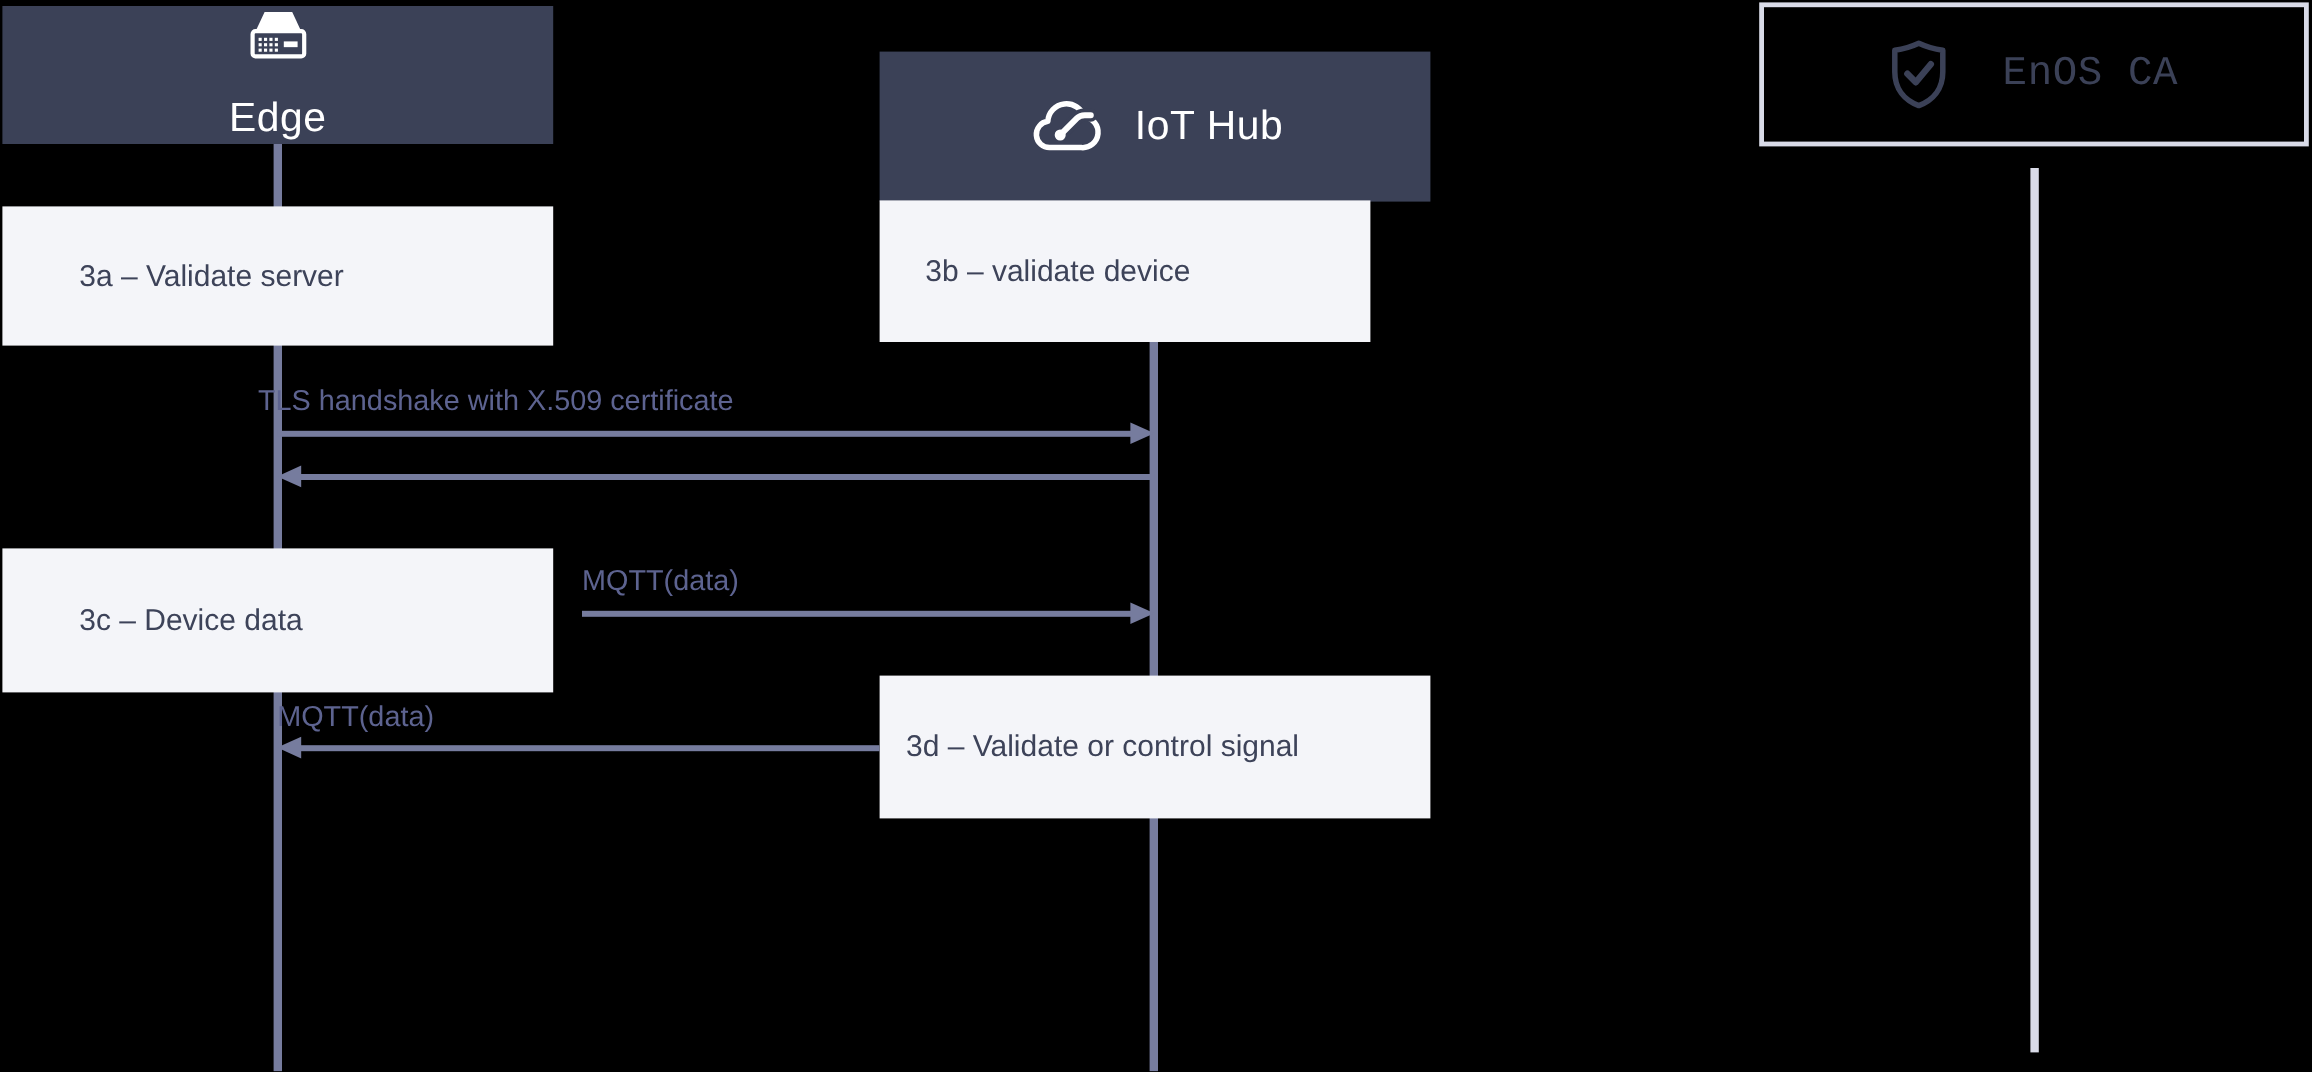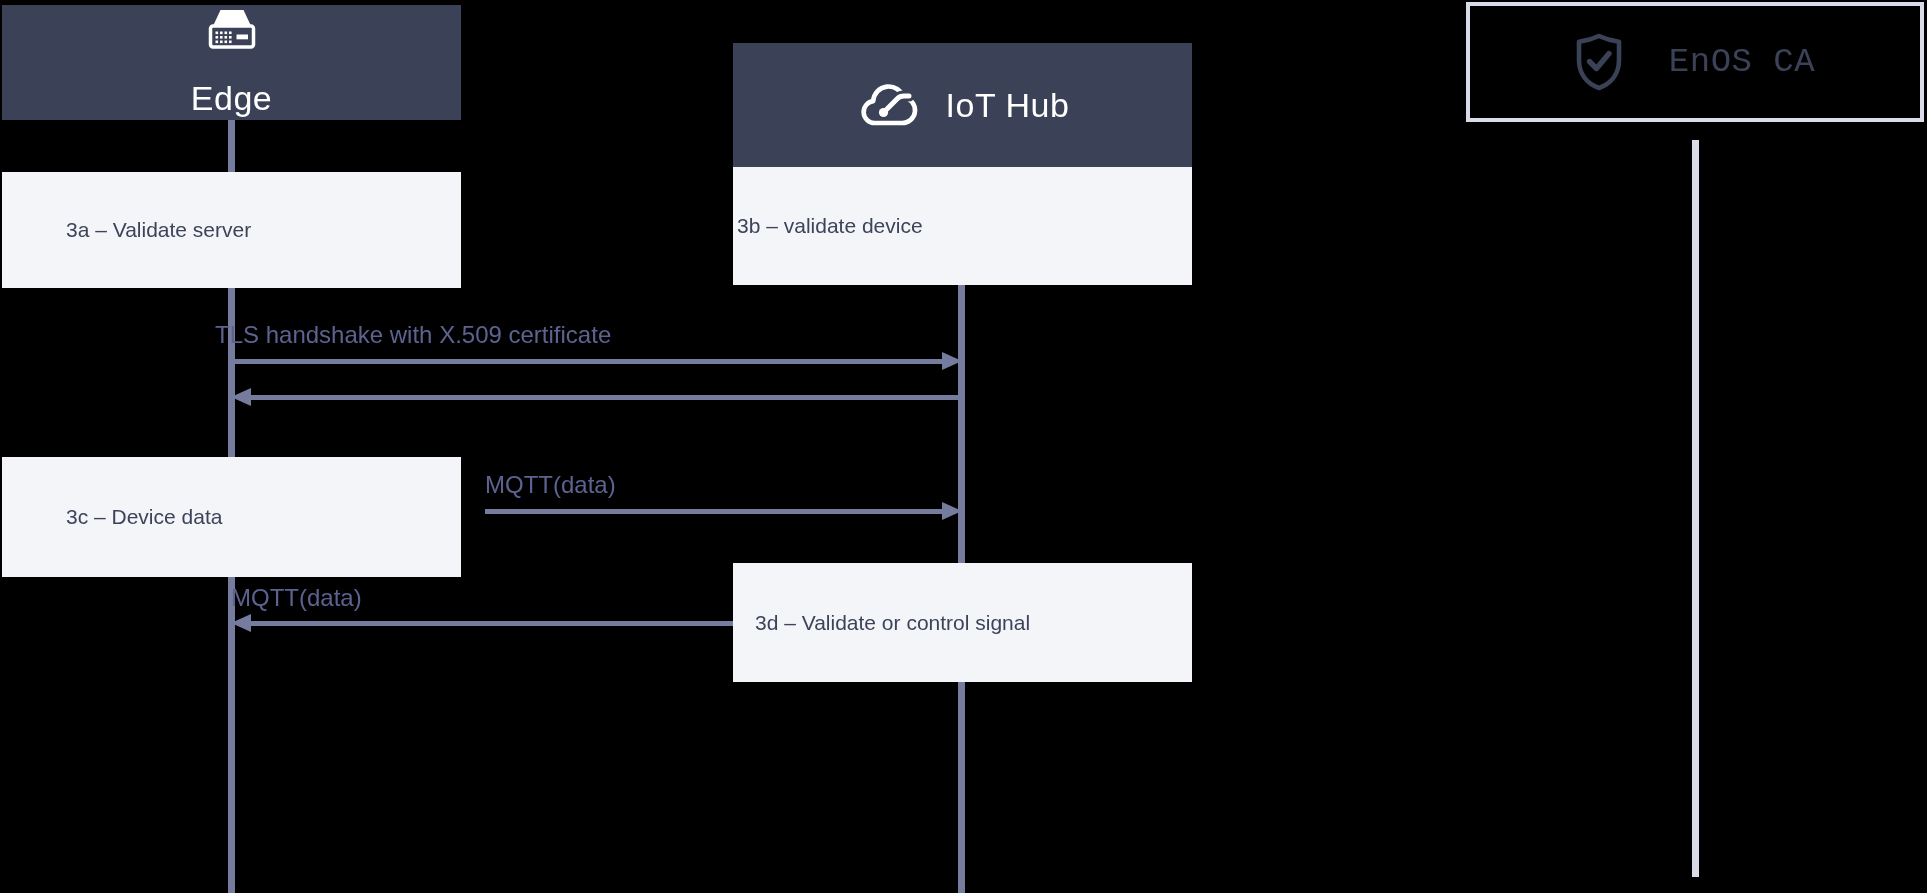--- a/index.html
+++ b/index.html
@@ -27,23 +27,23 @@
   .p-enos{left:1466px;top:2px;width:458px;height:120px;}
 
   
   .lifeline{position:absolute;width:7px;background:var(--line);}
   .ll-edge{left:228px;top:120px;height:773px;}
   .ll-iot{left:958px;top:120px;height:773px;}
   .ll-enos{left:1692px;top:140px;height:737px;background:var(--light);}
 
   
   .step{position:absolute;background:var(--step-bg);color:var(--step-text);
-        display:flex;align-items:center;font-size:21px;}
+        display:flex;align-items:center;font-size:25px;}
   .s-3a{left:2px;top:172px;width:459px;height:116px;padding-left:64px;}
-  .s-3b{left:733px;top:167px;width:459px;height:118px;padding-left:4px;}
+  .s-3b{left:733px;top:167px;width:409px;height:118px;padding-left:38px;}
   .s-3c{left:2px;top:457px;width:459px;height:120px;padding-left:64px;}
   .s-3d{left:733px;top:563px;width:459px;height:119px;padding-left:22px;}
 
   
   .arrow{position:absolute;height:18px;}
   .arrow .shaft{position:absolute;top:6.5px;height:5px;background:var(--line);}
   .arrow.right .shaft{left:0;right:16px;}
   .arrow.left  .shaft{left:16px;right:0;}
   .arrow .head{position:absolute;top:0;width:0;height:0;
                border-top:9px solid transparent;border-bottom:9px solid transparent;}

